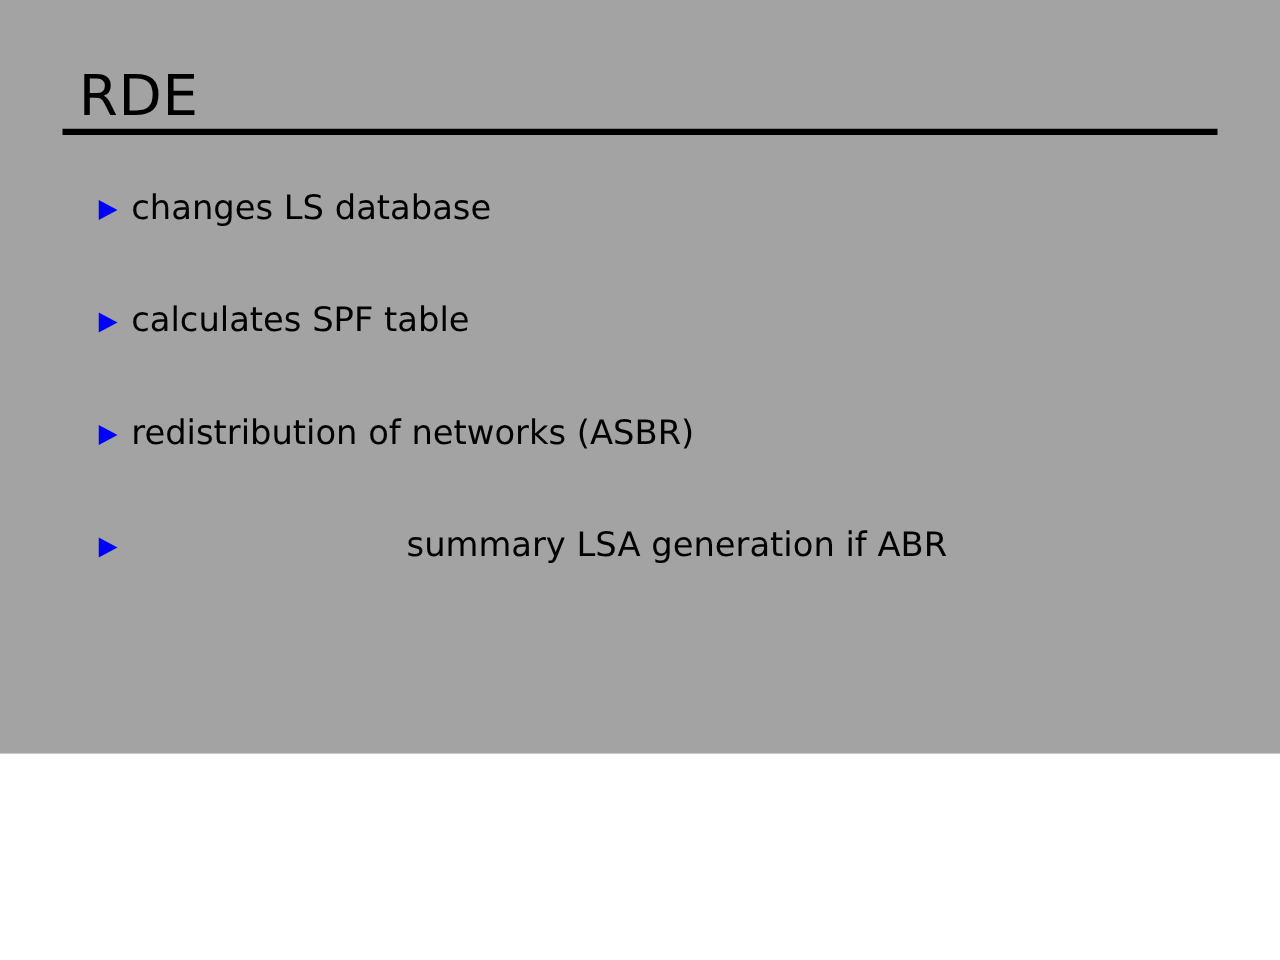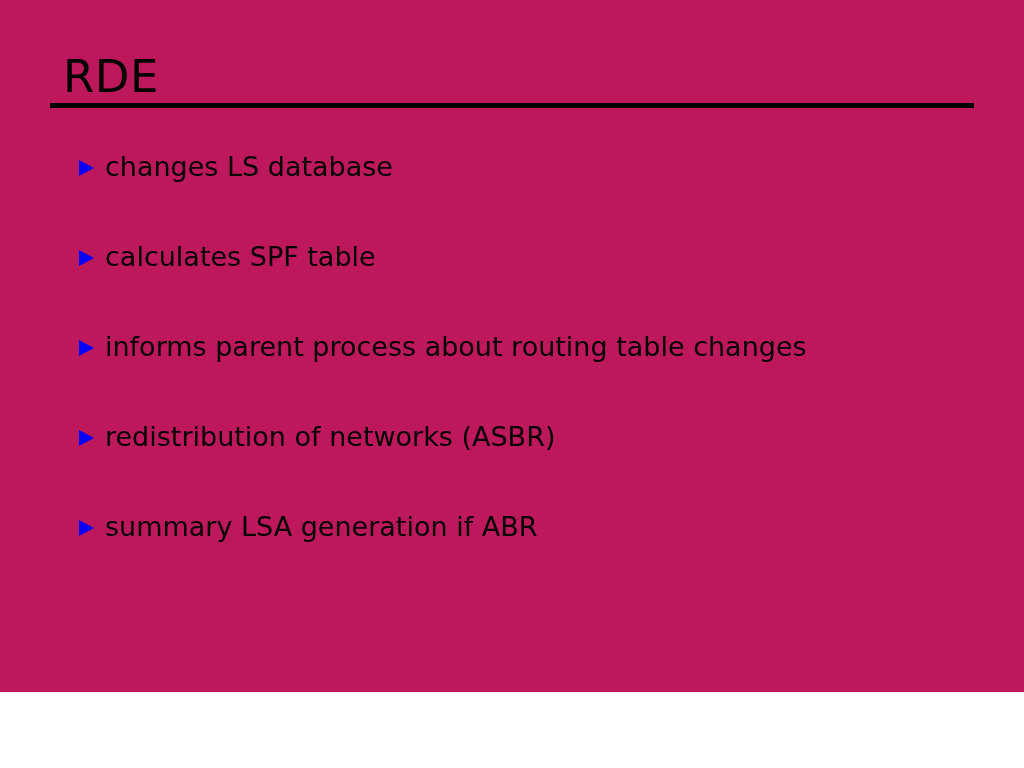--- a/index.html
+++ b/index.html
@@ -8,22 +8,22 @@
     margin: 0;
     padding: 0;
     background: #ffffff;
   }
   body {
     font-family: "DejaVu Sans", sans-serif;
   }
   .slide {
     position: relative;
     width: 1024px;
-    height: 692px;
-    background: #be185d;
+    height: 603px;
+    background: #a3a3a3;
     overflow: hidden;
   }
 
   
   .slide-title {
     position: absolute;
     left: 63px;
     top: 50px;
     font-size: 45px;
     line-height: 54px;
@@ -55,20 +55,21 @@
     position: relative;
     padding-left: 27px;
     margin: 0 0 40px 0;
     font-size: 27px;
     line-height: 50px;
     color: #000000;
     font-weight: 400;
   }
   .bullet-item:last-child {
     margin-bottom: 0;
+    text-align: center;
   }
   .bullet-item.wrap {
     max-width: 745px;
   }
   .bullet-marker {
     position: absolute;
     left: 1px;
     top: 18px;
     width: 0;
     height: 0;
@@ -94,24 +95,20 @@
     <li class="bullet-item">
       <span class="bullet-marker"></span>
       <span class="bullet-text">changes LS database</span>
     </li>
 
     <li class="bullet-item">
       <span class="bullet-marker"></span>
       <span class="bullet-text">calculates SPF table</span>
     </li>
 
-    <li class="bullet-item wrap">
-      <span class="bullet-marker"></span>
-      <span class="bullet-text">informs parent process about routing table changes</span>
-    </li>
 
     <li class="bullet-item">
       <span class="bullet-marker"></span>
       <span class="bullet-text">redistribution of networks (ASBR)</span>
     </li>
 
     <li class="bullet-item">
       <span class="bullet-marker"></span>
       <span class="bullet-text">summary LSA generation if ABR</span>
     </li>

